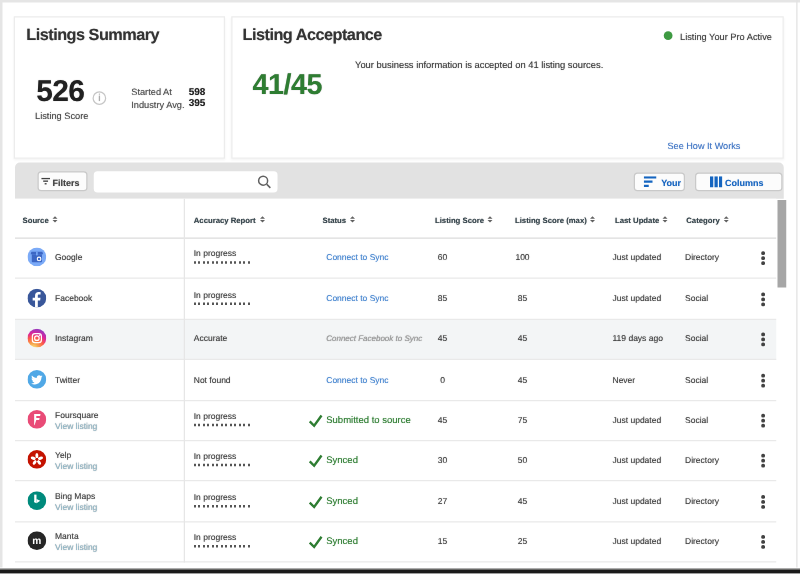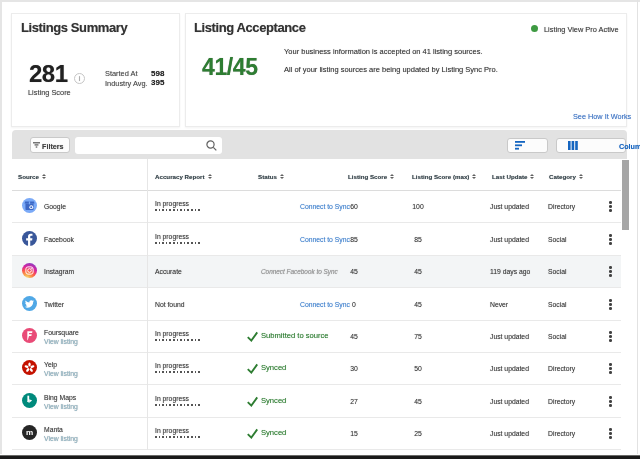--- a/index.html
+++ b/index.html
@@ -1,19 +1,19 @@
 <!DOCTYPE html>
 <html><head>
 <meta charset="utf-8">
 <style>
 *{margin:0;padding:0;box-sizing:border-box;}
 html,body{width:640px;height:459px;background:#fff;font-family:"Liberation Sans",sans-serif;}
 #page{position:relative;width:640px;height:459px;background:#fff;overflow:hidden;}
 #page{text-shadow:0 0 0.7px rgba(60,60,60,0.55);}
-.bluetx,#seehow,.stblue{text-shadow:0 0 0.7px rgba(62,116,196,0.5);margin-left:39px;}
+.bluetx,#seehow,.stblue{text-shadow:0 0 0.7px rgba(62,116,196,0.5);}
 .stgreen{text-shadow:0 0 0.7px rgba(46,125,50,0.5);}
 .abs{position:absolute;}
 
 #topedge{left:0;top:0;width:640px;height:2px;background:#e5e5e5;}
 #leftedge{left:0;top:0;width:2px;height:454px;background:#e5e5e5;}
 #rightedge{left:637px;top:0;width:1px;height:454px;background:#e2e2e2;}
 #blackbar{left:0;top:455px;width:640px;height:4px;background:#1a1a1a;border-top:1px solid #6a6a68;}
 
 .card{background:#fff;border:1px solid #ececec;box-shadow:0 1px 2px rgba(0,0,0,0.05);}
 #card1{left:11px;top:13px;width:169px;height:114px;}
@@ -83,33 +83,32 @@
 <div id="page">
   <div class="abs" id="topedge"></div>
   <div class="abs" id="leftedge"></div>
   <div class="abs" id="rightedge"></div>
 
   <div class="abs card" id="card1"></div>
   <div class="abs card" id="card2"></div>
   <div class="abs cardtitle" id="t2">Listing Acceptance</div>
   <div class="abs cardtitle" id="t1">Listings Summary</div>
 
-  <div class="abs" id="big672">281</div>
+  <div class="abs" id="big672">526</div>
   <div class="abs" id="infoi">i</div>
   <div class="abs" id="lscore">Listing Score</div>
   <div class="abs statlbl" id="sa1">Started At</div>
   <div class="abs statval" id="sa2">598</div>
   <div class="abs statlbl" id="sb1">Industry Avg.</div>
   <div class="abs statval" id="sb2">395</div>
 
   <div class="abs" id="grnnum">41/45</div>
   <div class="abs" id="gdot"></div>
-  <div class="abs" id="gdtext">Listing View Pro Active</div>
+  <div class="abs" id="gdtext">Listing Your Pro Active</div>
   <div class="abs para" id="p1">Your business information is accepted on 41 listing sources.</div>
-  <div class="abs para" id="p2">All of your listing sources are being updated by Listing Sync Pro.</div>
   <div class="abs" id="seehow">See How It Works</div>
 
   <div class="abs" id="toolbar"></div>
   <div class="abs btn" id="fbtn"></div>
   <svg class="abs" id="ficon" viewBox="0 0 9 7">
       <g fill="#424242">
         <rect x="0" y="0" width="9" height="1.4"></rect>
         <rect x="2" y="2.7" width="5" height="1.4"></rect>
         <rect x="3.5" y="5.4" width="2" height="1.4"></rect>
       </g>
@@ -121,21 +120,21 @@
       <line x1="8.3" y1="8.3" x2="11.3" y2="11.3" stroke="#616161" stroke-width="1.2"></line>
     </svg>
   <div class="abs btn" id="sortbtn"></div>
   <svg class="abs" style="left:515px;top:141px;width:11px;height:9px;" viewBox="0 0 11 9">
       <g fill="#1565c0">
         <rect x="0" y="0" width="10" height="1.8"></rect>
         <rect x="0" y="3.4" width="7" height="1.8"></rect>
         <rect x="0" y="6.8" width="4" height="1.8"></rect>
       </g>
     </svg>
-  <div class="abs bluetx" id="sorttx">View</div>
+  <div class="abs bluetx" id="sorttx">Your</div>
   <div class="abs btn" id="colbtn"></div>
   <svg class="abs" style="left:568px;top:141px;width:10px;height:9px;" viewBox="0 0 10 9">
       <g fill="#1565c0">
         <rect x="0" y="0" width="2.6" height="9"></rect>
         <rect x="3.6" y="0" width="2.6" height="9"></rect>
         <rect x="7.2" y="0" width="2.6" height="9"></rect>
       </g>
     </svg>
   <div class="abs bluetx" id="coltx">Columns</div>
 

